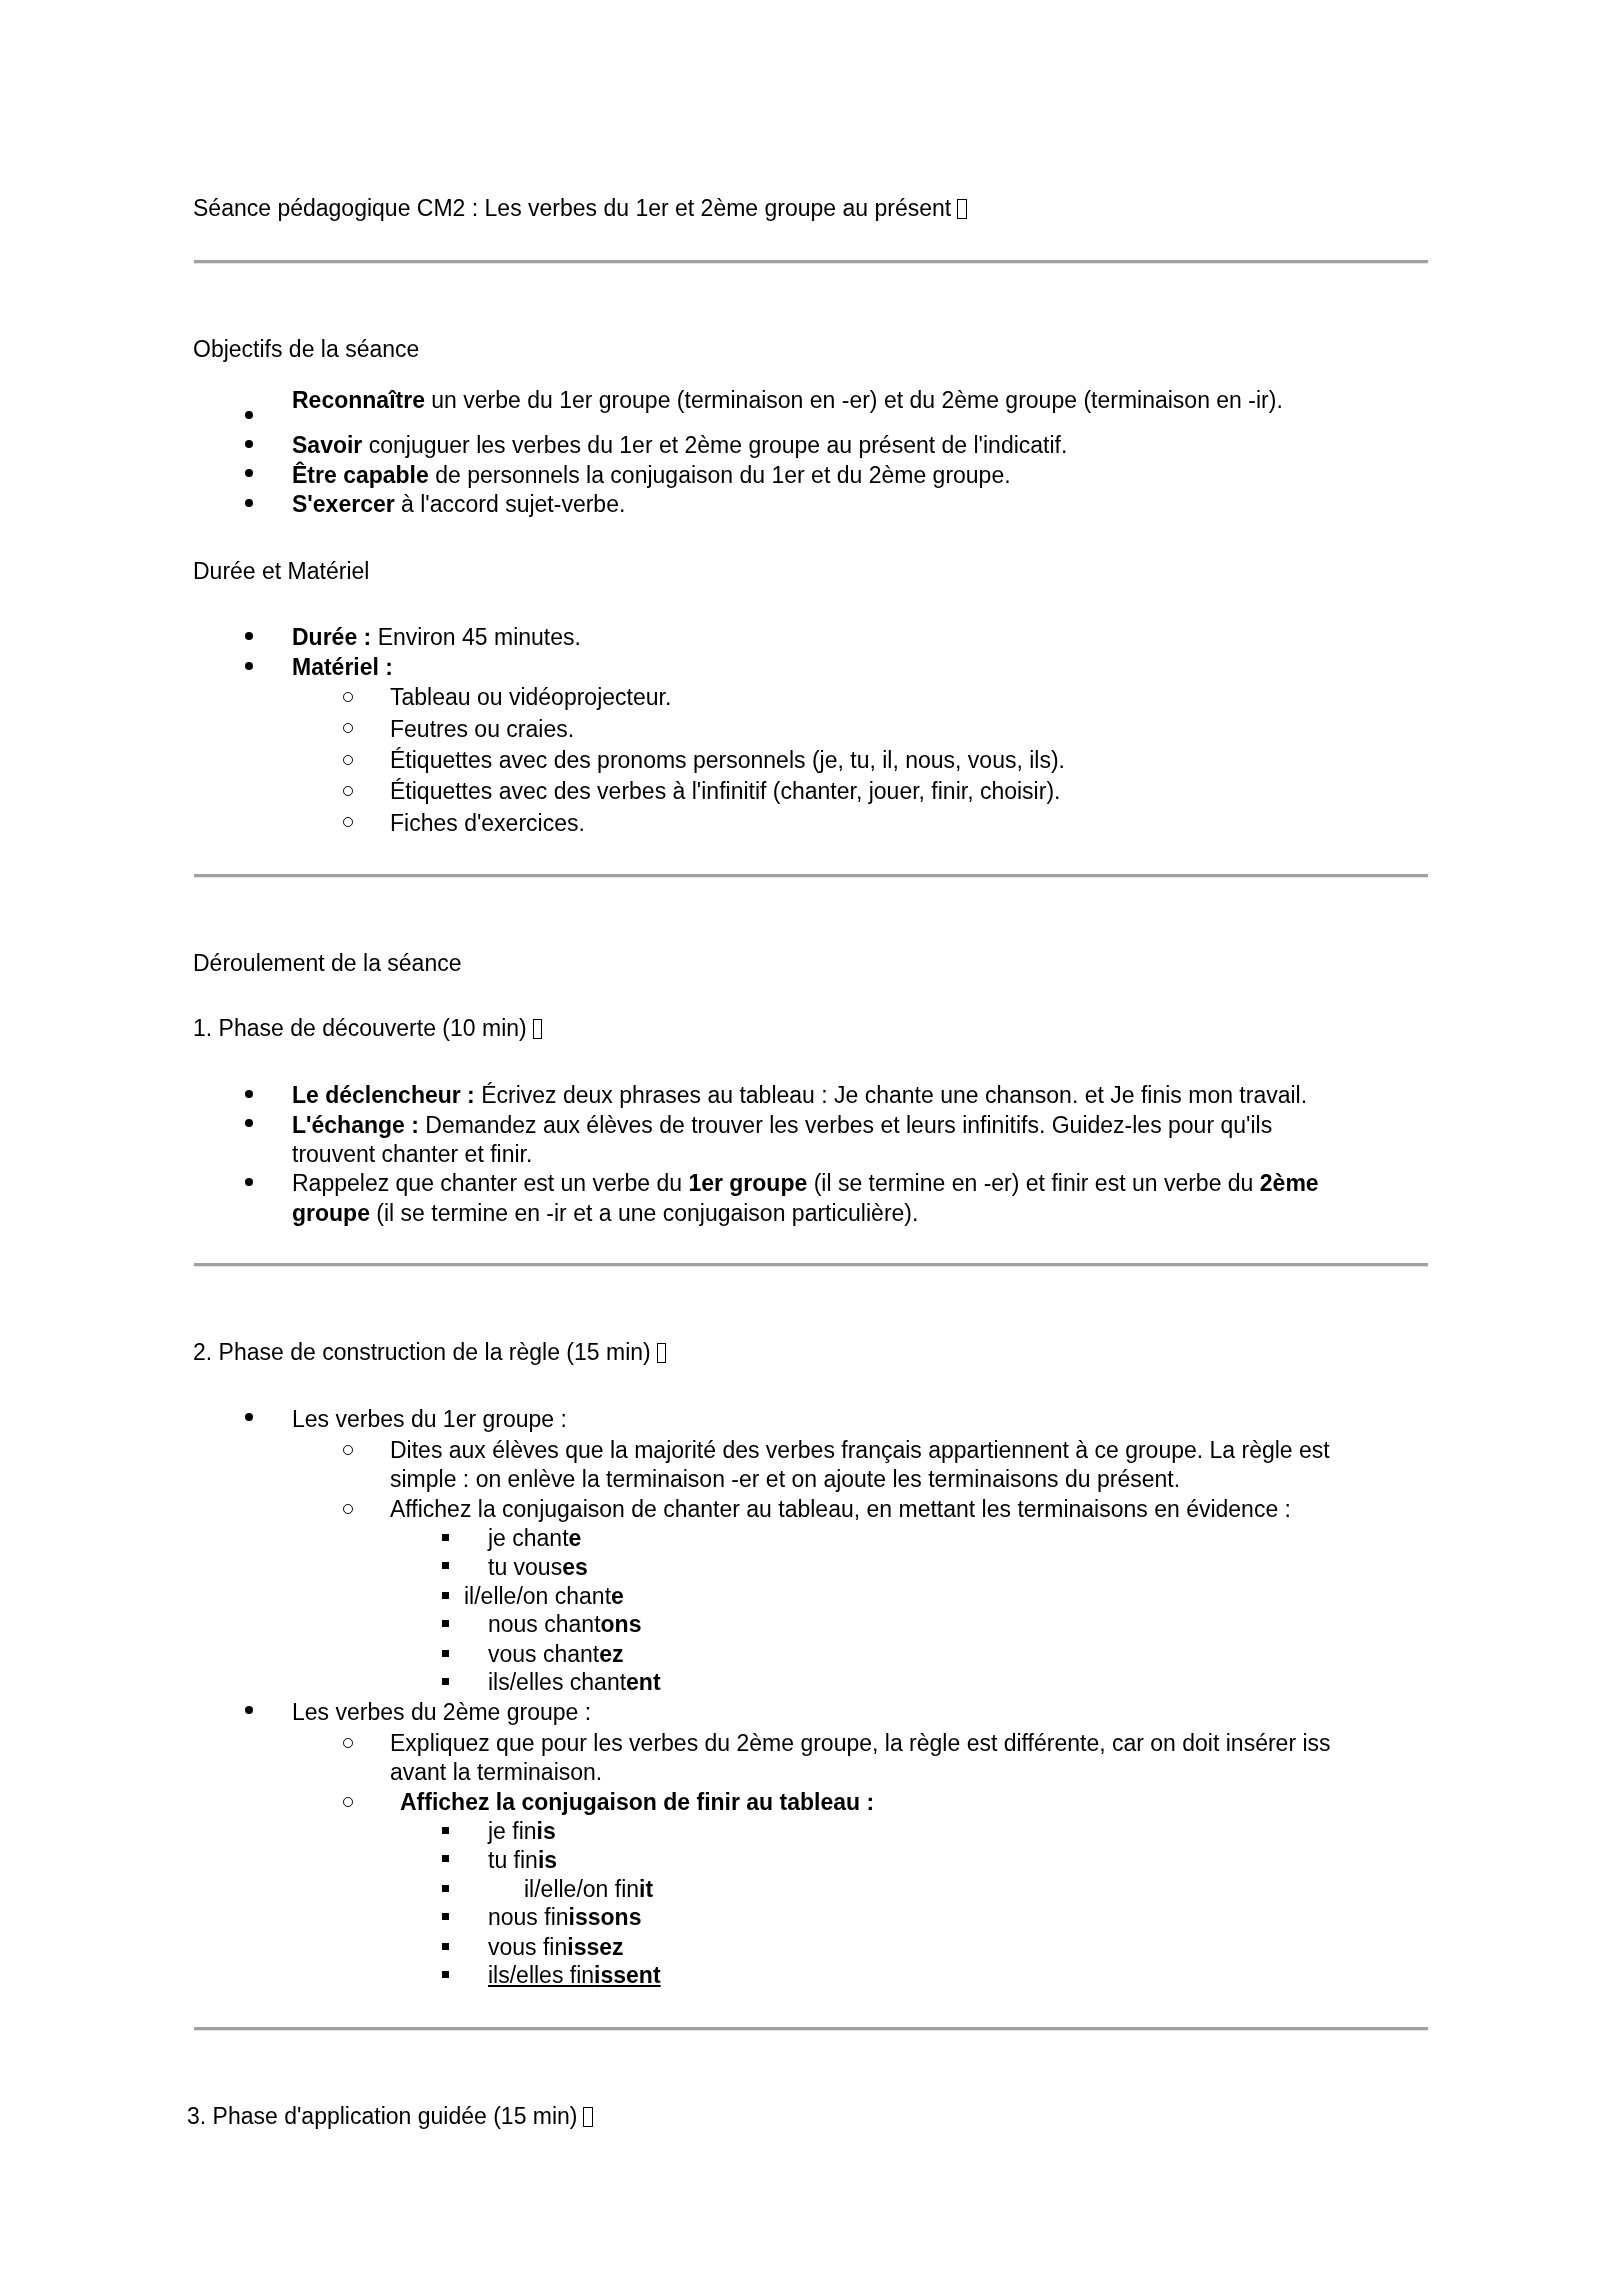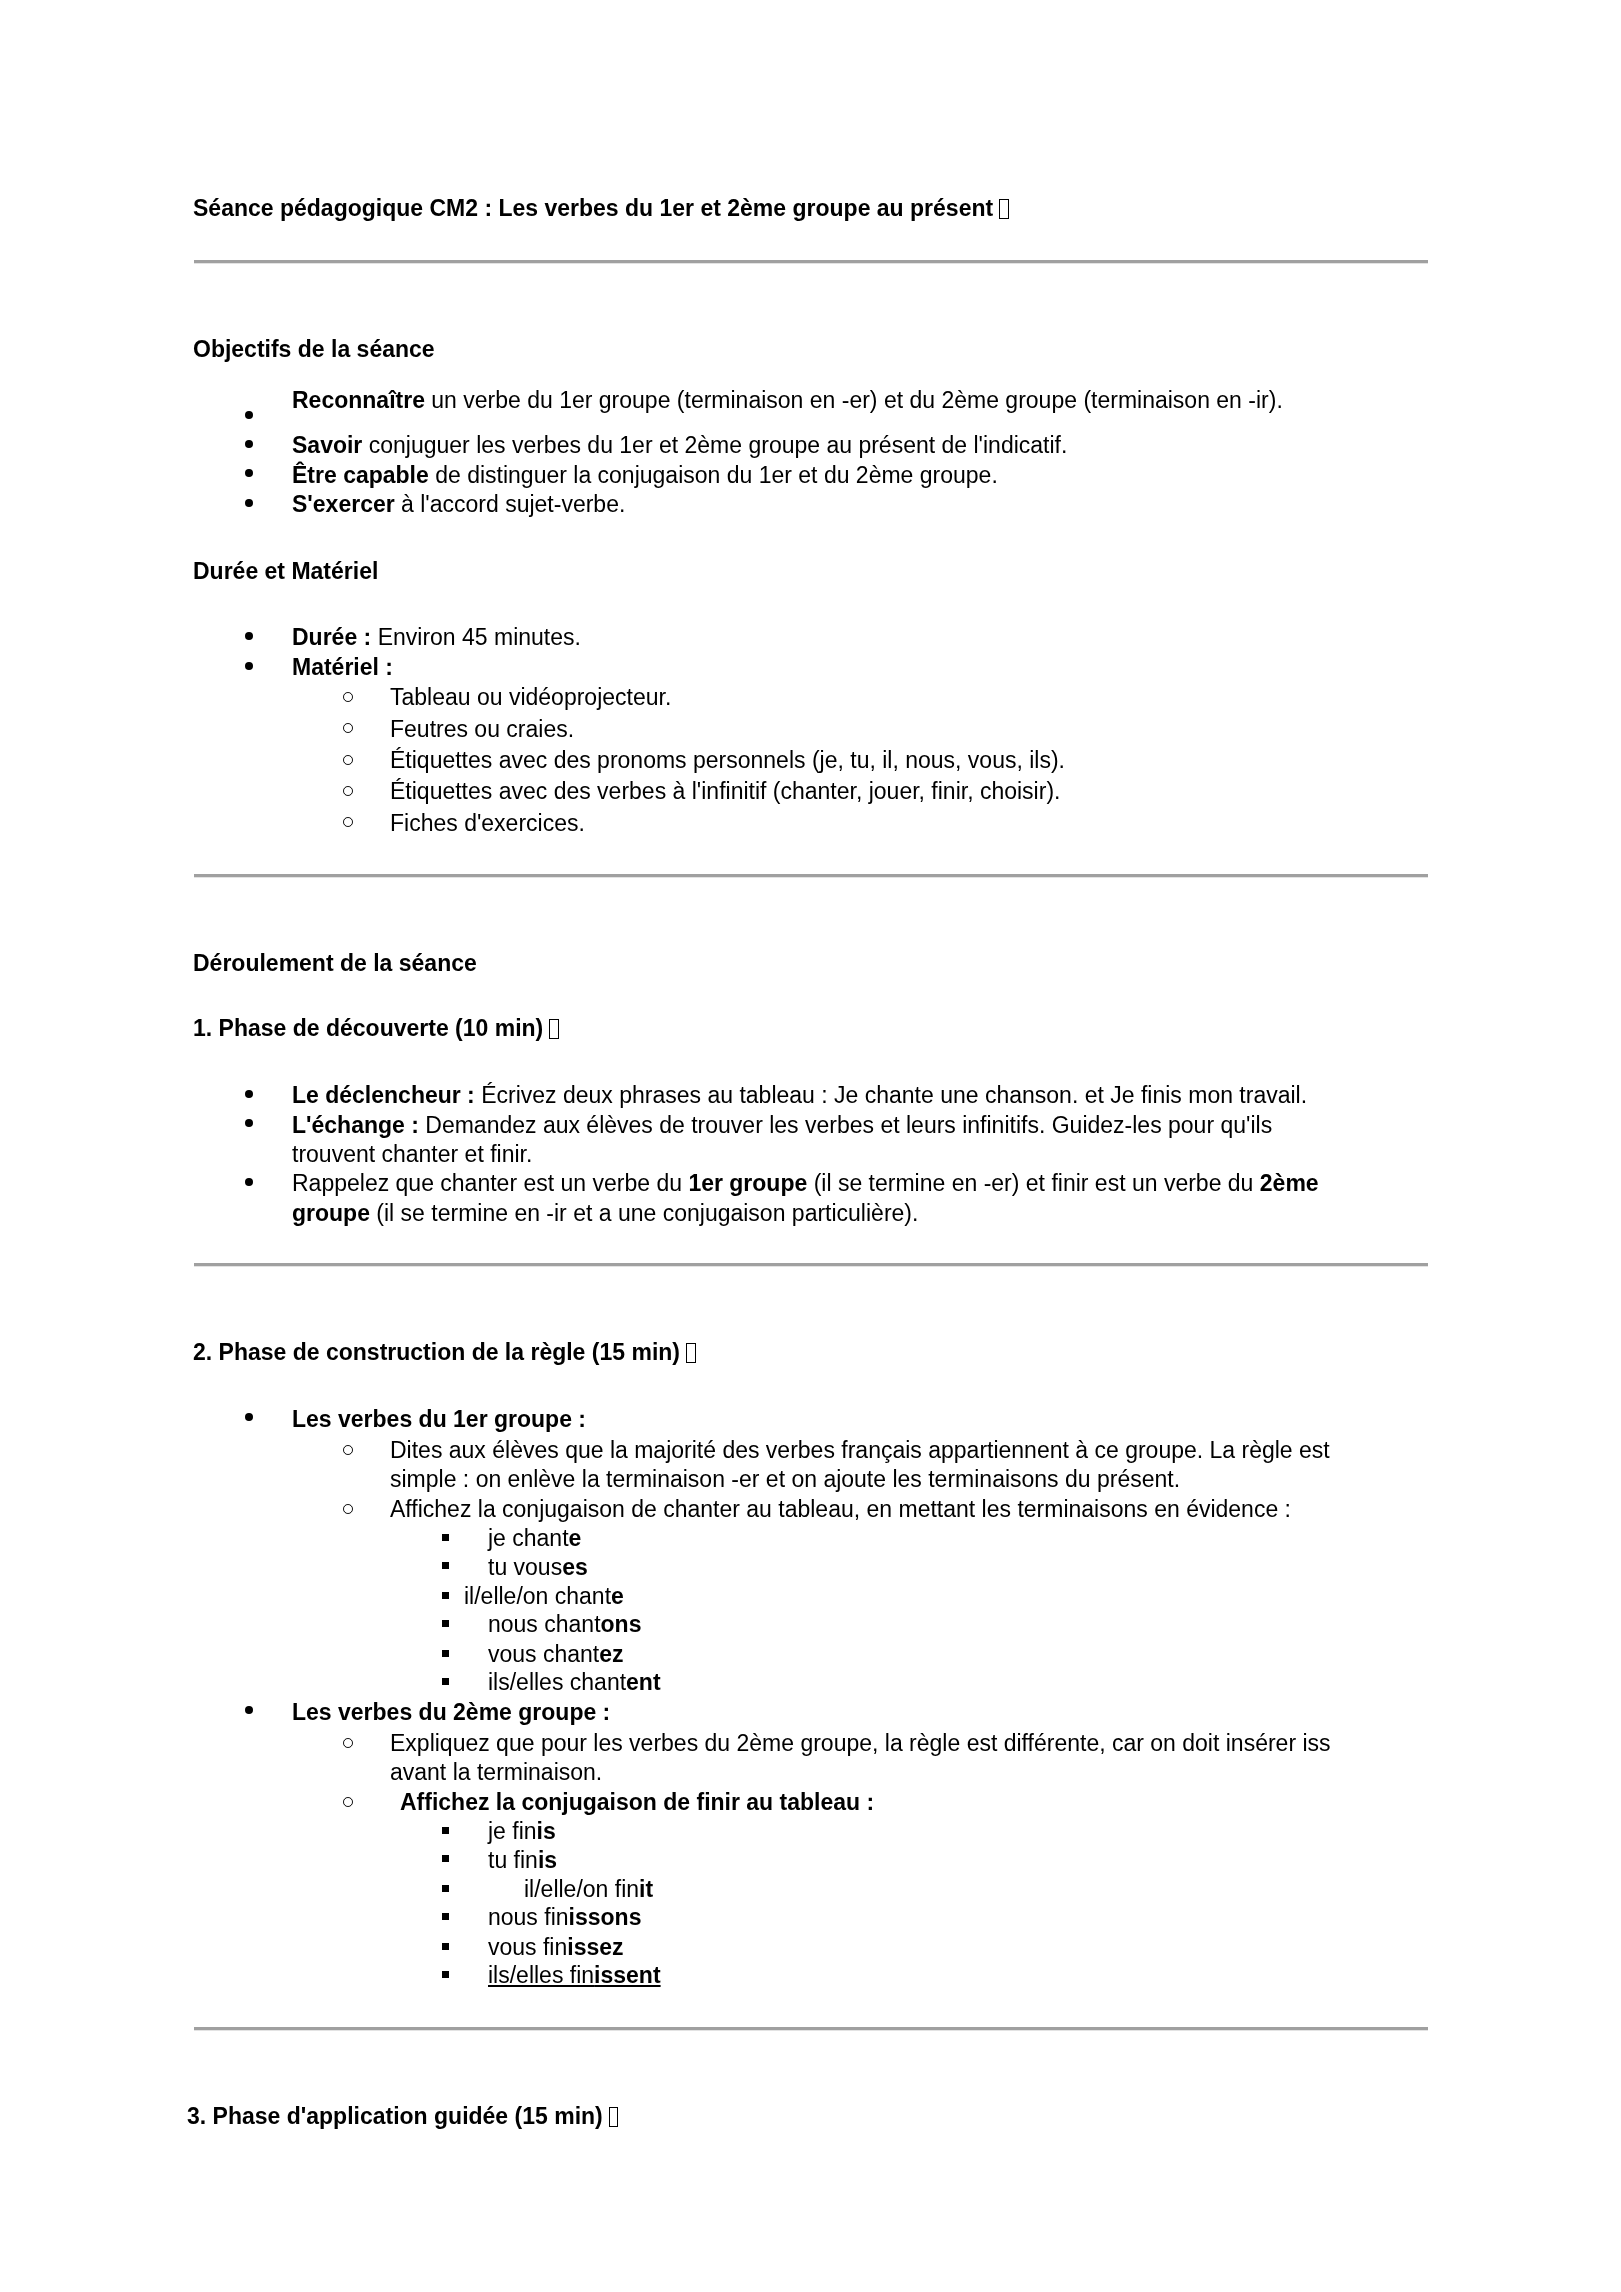--- a/index.html
+++ b/index.html
@@ -1,19 +1,19 @@
 <!DOCTYPE html>
 <html><head>
 <meta charset="utf-8">
 <style>
   html, body { margin: 0; padding: 0; background: #ffffff; }
   body { width: 1621px; height: 2293px; position: relative; overflow: hidden;
          font-family: "Liberation Sans", sans-serif; color: #000; }
   .ln { position: absolute; white-space: pre; font-size: 23px; line-height: 29px; height: 29px; }
-  .h { font-weight: bold; }
+  .h { font-weight: normal; }
   b { font-weight: bold; }
   .hr { position: absolute; left: 194px; width: 1234px; height: 2.9px; background: #a0a0a0;
         border-bottom: 1px solid #e3e3e3; }
   .dot { position: absolute; width: 7.8px; height: 7.8px; border-radius: 50%; background: #000; }
   .circ { position: absolute; width: 9.8px; height: 9.8px; border-radius: 50%; border: 1.6px solid #000; box-sizing: border-box; }
   .sq { position: absolute; width: 6.9px; height: 6.9px; background: #000; }
   .tofu { display: inline-block; width: 9.8px; height: 19.6px; border: 1.5px solid #000; box-sizing: border-box;
           vertical-align: -2.9px; margin-left: 5.9px; }
 </style>
 </head>
@@ -22,21 +22,21 @@
 <div class="ln h" style="left:193px;top:194px;"><span>Séance pédagogique CM2 : Les verbes du 1er et 2ème groupe au présent</span><span class="tofu"></span></div>
 <div class="hr" style="top:260px;"></div>
 
 <div class="ln h" style="left:193px;top:335px;">Objectifs de la séance</div>
 
 <div class="dot" style="left:245px;top:411px;"></div>
 <div class="ln" style="left:292px;top:386px;"><b>Reconnaître</b><span> un verbe du 1er groupe (terminaison en -er) et du 2ème groupe (terminaison en -ir).</span></div>
 <div class="dot" style="left:245px;top:440px;"></div>
 <div class="ln" style="left:292px;top:431px;"><b>Savoir</b><span> conjuguer les verbes du 1er et 2ème groupe au présent de l'indicatif.</span></div>
 <div class="dot" style="left:245px;top:469px;"></div>
-<div class="ln" style="left:292px;top:461px;"><b>Être capable</b><span> de distinguer la conjugaison du 1er et du 2ème groupe.</span></div>
+<div class="ln" style="left:292px;top:461px;"><b>Être capable</b><span> de personnels la conjugaison du 1er et du 2ème groupe.</span></div>
 <div class="dot" style="left:245px;top:499px;"></div>
 <div class="ln" style="left:292px;top:490px;"><b>S'exercer</b><span> à l'accord sujet-verbe.</span></div>
 
 <div class="ln h" style="left:193px;top:557px;">Durée et Matériel</div>
 
 <div class="dot" style="left:245px;top:632px;"></div>
 <div class="ln" style="left:292px;top:623px;"><b>Durée :</b><span> Environ 45 minutes.</span></div>
 <div class="dot" style="left:245px;top:662px;"></div>
 <div class="ln" style="left:292px;top:653px;"><b>Matériel :</b></div>
 

